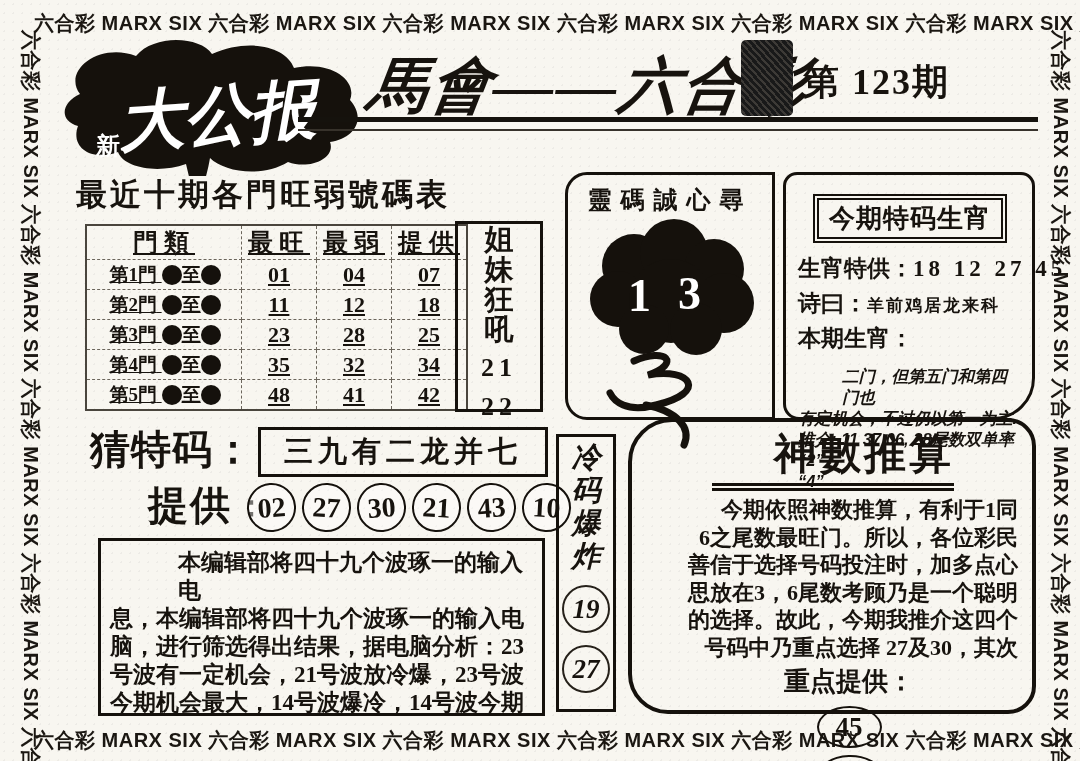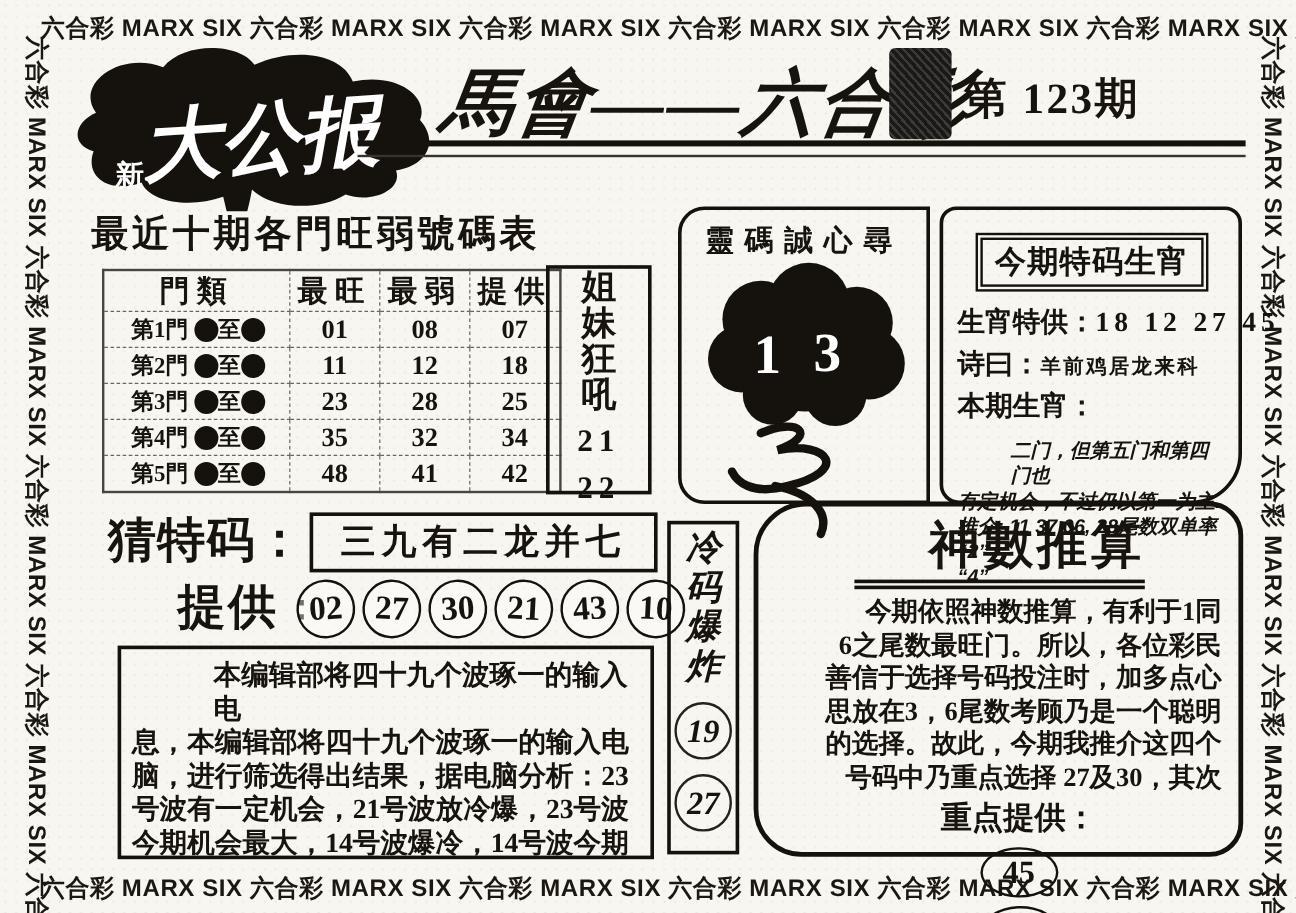--- a/index.html
+++ b/index.html
@@ -18,21 +18,21 @@
   .masthead-title{position:absolute;left:368px;top:46px;font-size:60px;font-weight:900;
                   font-style:italic;letter-spacing:3px;transform:skewX(-8deg);white-space:nowrap;}
   .smudge{position:absolute;left:741px;top:40px;width:52px;height:76px;border-radius:5px;
           background:repeating-linear-gradient(48deg,#191919 0 3px,#3d3a36 3px 5px);}
   .issue{position:absolute;left:803px;top:58px;font-size:36px;font-weight:600;letter-spacing:2px;}
   .header-rule{position:absolute;left:298px;top:117px;width:740px;height:7px;
                border-top:5px solid #15120d;border-bottom:2px solid #37322b;}
   
   .section-title{position:absolute;left:76px;top:174px;font-size:31px;font-weight:900;letter-spacing:3px;}
   table.hot{position:absolute;left:85px;top:224px;border-collapse:collapse;font-size:22px;
-            border:2px solid #4a453d;}
+            border:2px solid #4a453d;text-decoration:underline;}
   table.hot th{font-size:25px;font-weight:700;letter-spacing:6px;height:32px;}
   table.hot td,table.hot th{border:1px dashed #6b655b;text-align:center;padding:0 2px;}
   table.hot td{height:29px;font-weight:700;}
   .c0{width:150px;} .c1{width:70px;} .c2{width:70px;} .c3{width:70px;}
   .door-cell{font-size:19px;font-weight:700;text-align:right;padding-left:4px !important;white-space:nowrap;}
   .blob{display:inline-block;width:20px;height:20px;background:#15110c;border-radius:50%;vertical-align:-4px;}
   .sisters{position:absolute;left:455px;top:221px;width:88px;height:191px;border:3px solid #15110c;
            box-sizing:border-box;text-align:center;}
   .sisters b{display:block;font-size:29px;font-weight:900;line-height:30px;}
   .sisters .snum{display:block;font-size:26px;font-weight:600;letter-spacing:5px;margin-top:9px;}
@@ -114,21 +114,21 @@
     <tbody>
         <tr>
       <th class="c0">門類</th>
       <th class="c1">最旺</th>
       <th class="c2">最弱</th>
       <th class="c3">提供</th>
     </tr>
     <tr>
       <td class="door-cell"><span>第1門</span> <span class="blob"></span><span>至</span><span class="blob"></span></td>
       <td>01</td>
-      <td>08</td>
+      <td>04</td>
       <td>07</td>
     </tr>
     <tr>
       <td class="door-cell"><span>第2門</span> <span class="blob"></span><span>至</span><span class="blob"></span></td>
       <td>11</td>
       <td>12</td>
       <td>18</td>
     </tr>
     <tr>
       <td class="door-cell"><span>第3門</span> <span class="blob"></span><span>至</span><span class="blob"></span></td>

